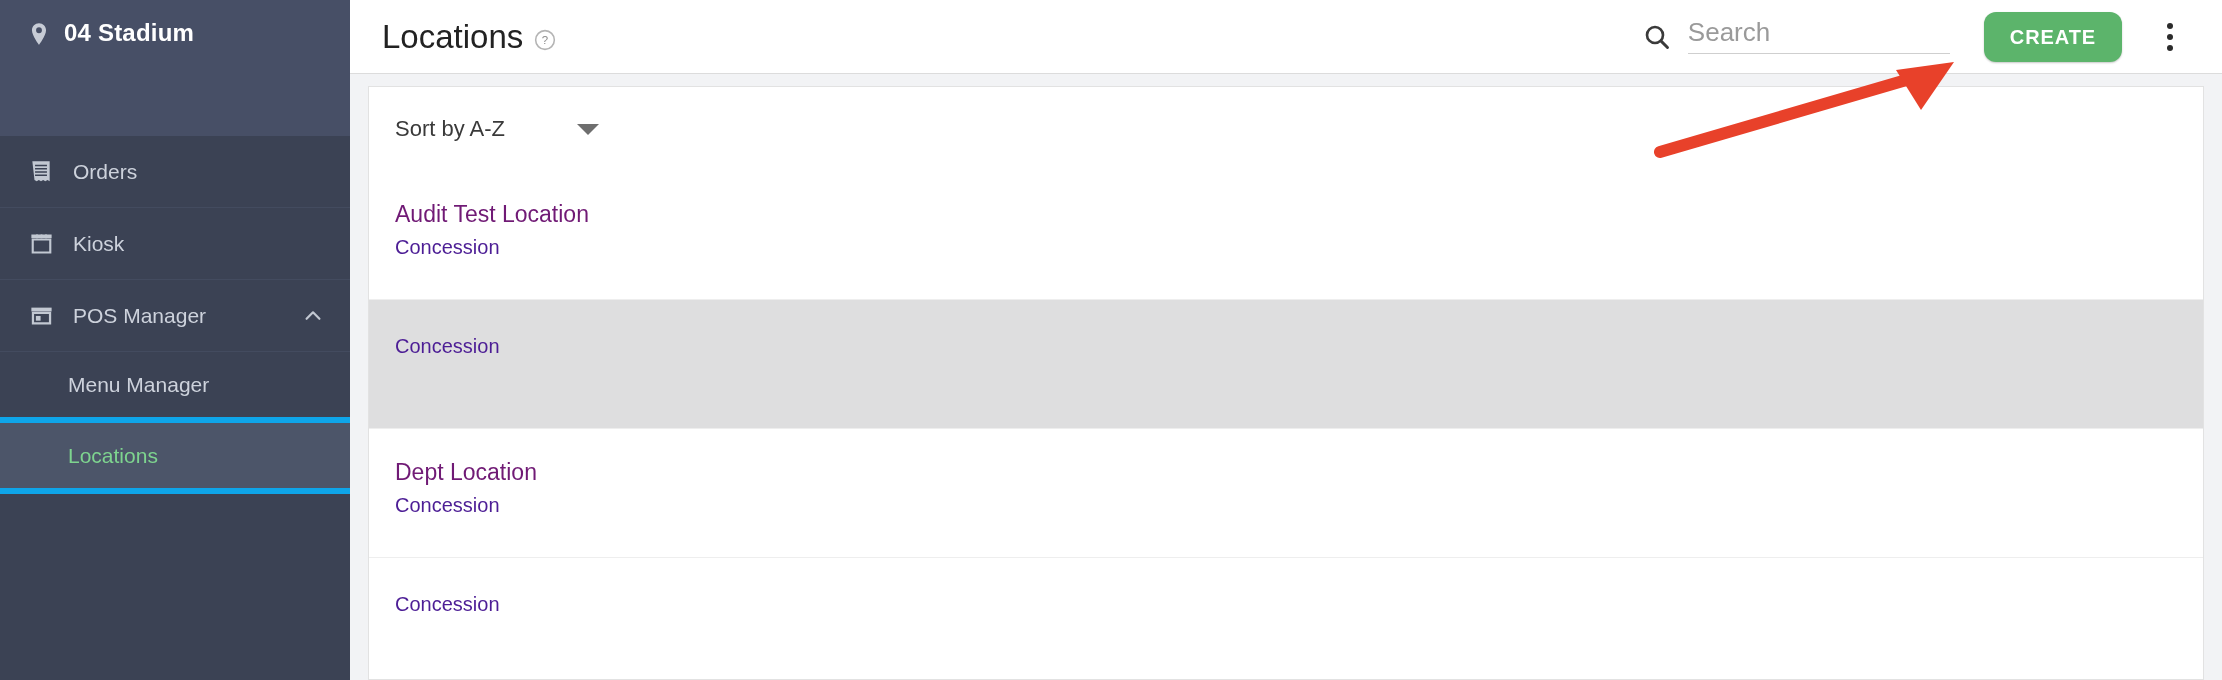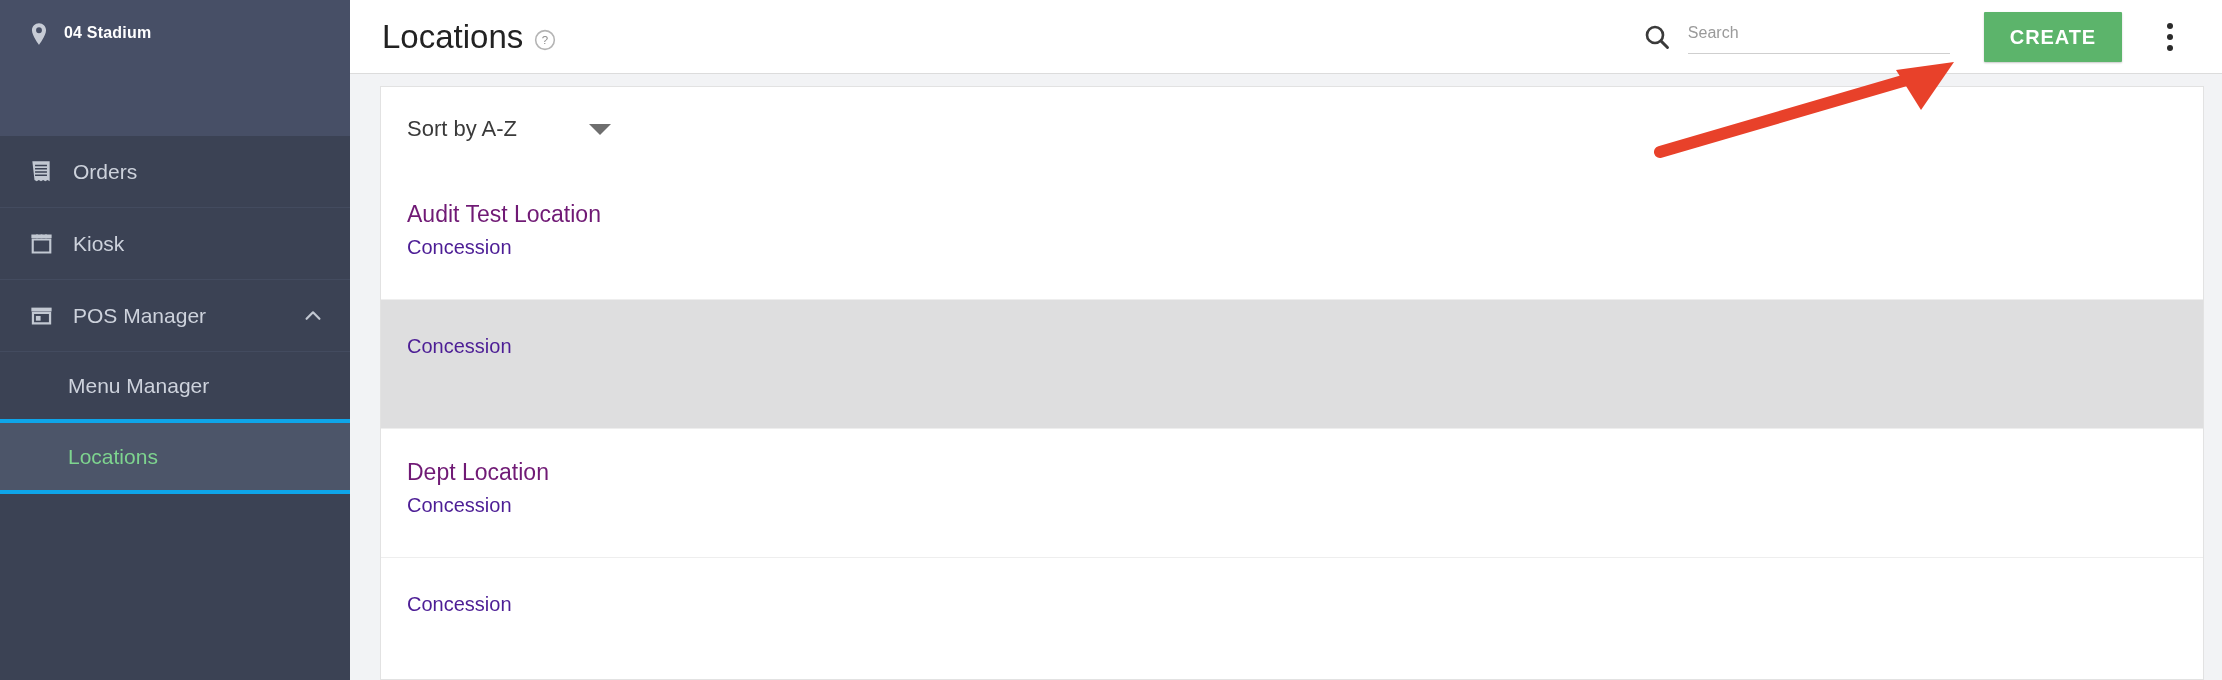--- a/index.html
+++ b/index.html
@@ -35,21 +35,21 @@
   }
   .pin-icon {
     width: 26px; height: 26px;
     flex: 0 0 26px;
     margin-right: 12px;
     margin-top: 3px;
     display: block;
   }
   .venue-name {
     color: #ffffff;
-    font-size: 16px;
+    font-size: 24px;
     font-weight: bold;
     letter-spacing: 0.2px;
     line-height: 30px;
     white-space: nowrap;
   }
   .nav-list { width: 100%; }
   .nav-item {
     height: 72px;
     display: flex;
     align-items: center;
@@ -78,21 +78,21 @@
     right: 26px;
     top: 50%;
     transform: translateY(-50%);
     width: 22px; height: 22px;
   }
   .sub-item {
     height: 71px;
     display: flex;
     align-items: center;
     padding-left: 68px;
-    border-bottom: 4px solid #0ea5e9;
+    border-bottom: 6px solid #0ea5e9;
     cursor: pointer;
     position: relative;
   }
   .sub-item .nav-label { font-size: 21px; }
   .sub-item.active {
     background: #4c out;
   }
   .sub-item.active {
     background: #4d５;
   }
@@ -154,32 +154,32 @@
     flex: 0 0 30px;
     margin-right: 16px;
   }
   .search-input {
     width: 262px;
     border: none;
     border-bottom: 1px solid #cfcfcf;
     outline: none;
     background: transparent;
     font-family: "Liberation Sans", sans-serif;
-    font-size: 16px;
+    font-size: 26px;
     color: #6d28d9;
     padding: 0 0 7px 0;
     height: 34px;
   }
   .search-input::placeholder { color: #9a9a9a; }
 
   .create-btn {
     background: #5cb46b;
     color: #ffffff;
     border: none;
-    border-radius: 1px;
+    border-radius: 12px;
     font-family: "Liberation Sans", sans-serif;
     font-size: 20px;
     font-weight: bold;
     letter-spacing: 0.9px;
     padding: 0 26px;
     height: 50px;
     line-height: 50px;
     cursor: pointer;
     box-shadow: 0 1px 2px rgba(0,0,0,0.22);
     white-space: nowrap;
@@ -198,21 +198,21 @@
     width: 6px; height: 6px;
     border-radius: 50%;
     background: #2b2b2b;
     display: block;
     margin: 2.5px 0;
   }
 
   
   .content-area {
     flex: 1 1 auto;
-    padding: 12px 18px 0 30px;
+    padding: 12px 18px 0 18px;
     overflow: hidden;
     position: relative;
   }
   .card {
     background: #ffffff;
     border: 1px solid #e2e2e2;
     height: 100%;
     overflow: hidden;
   }
   .sort-row {

